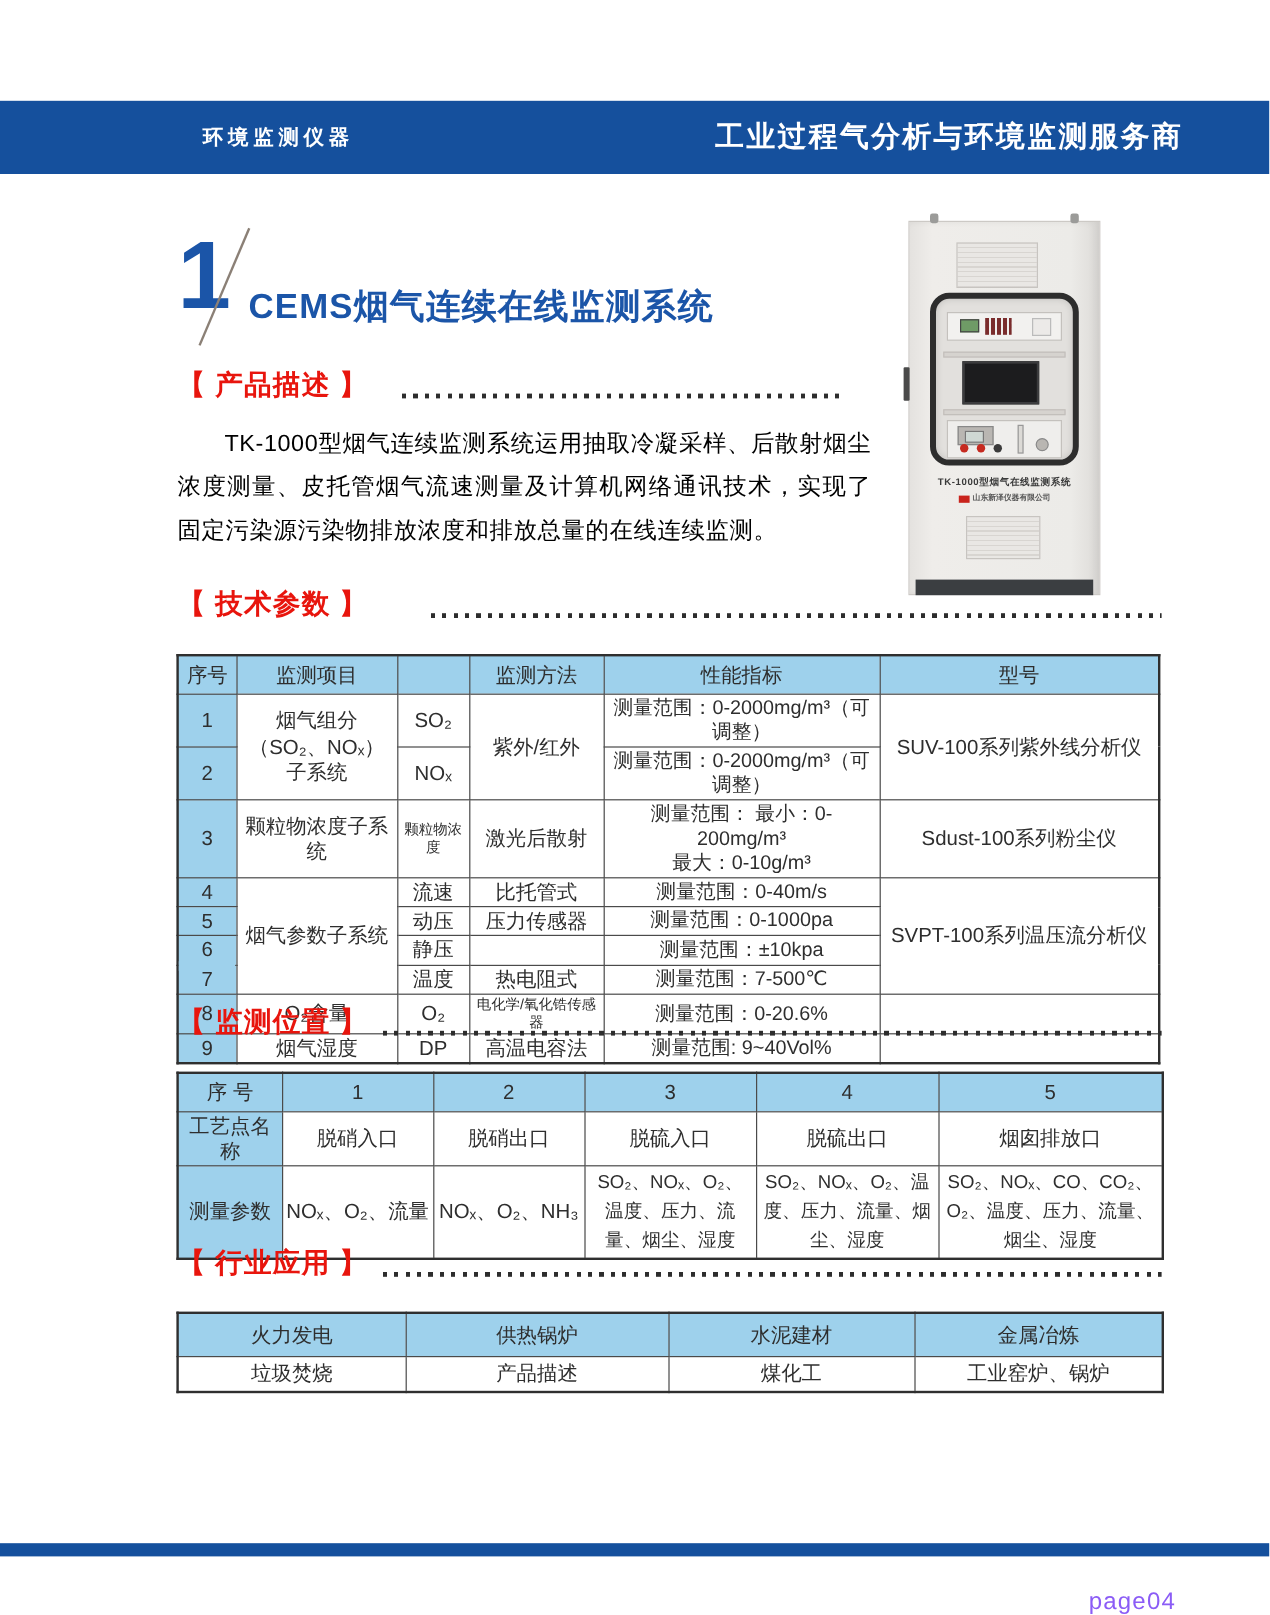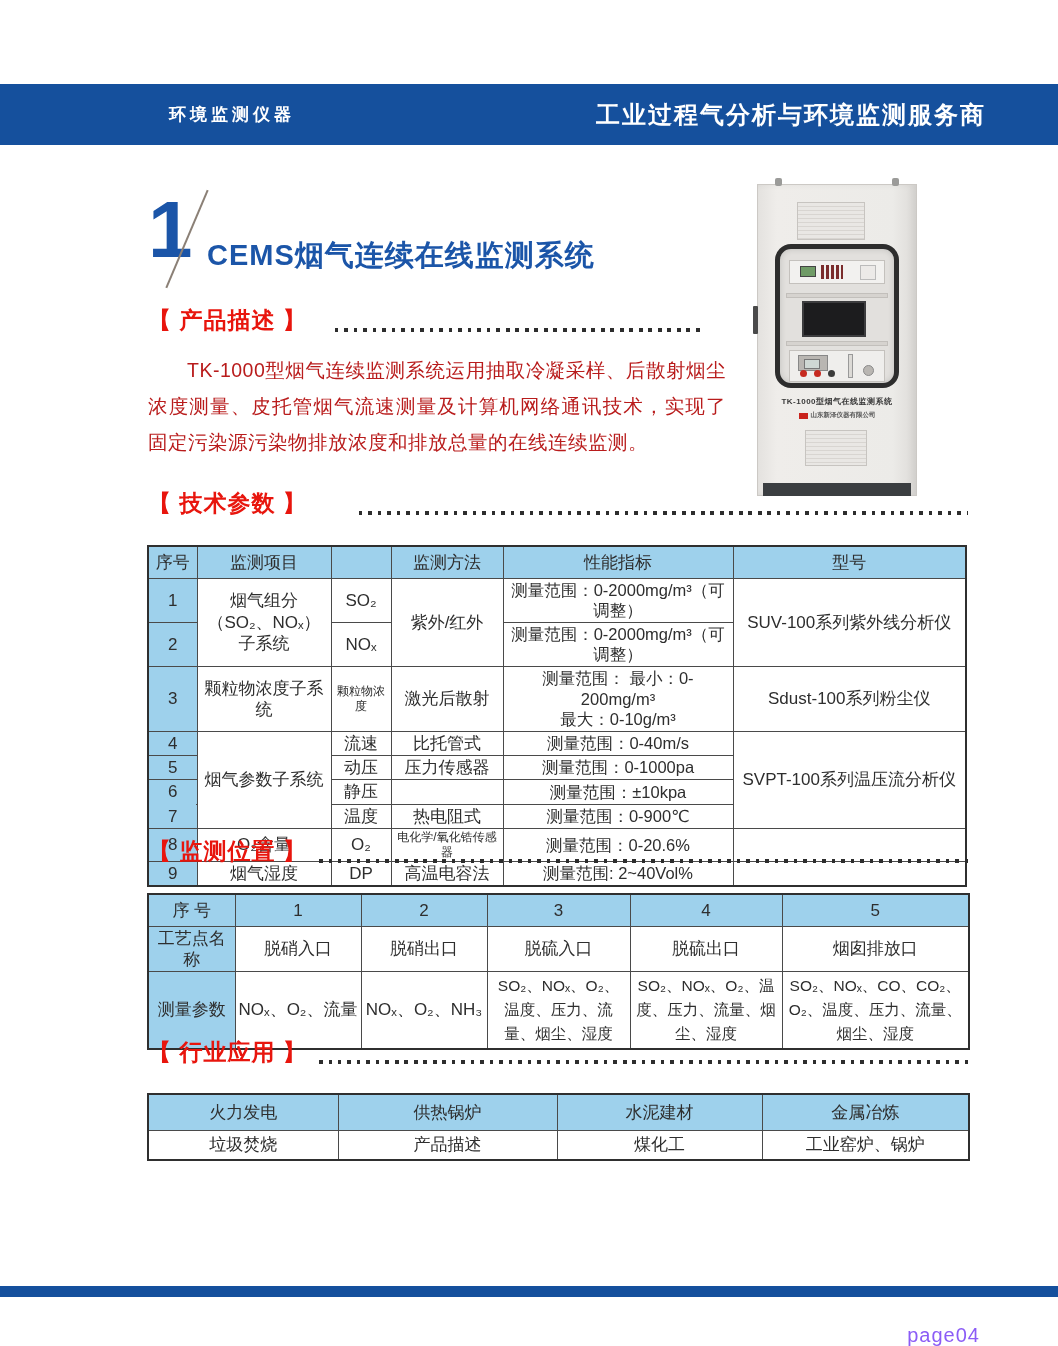--- a/index.html
+++ b/index.html
@@ -40,21 +40,21 @@
     flex:1; height:4px; margin-left:12px; margin-bottom:4px;
     background:repeating-linear-gradient(to right,#2d2d2d 0 3.5px,transparent 3.5px 9.5px);
   }
   .sec-desc { top:305px; width:556px;gap:16px; }
   .sec-tech { top:488px; width:820px;gap:40px; }
   .sec-pos  { top:836px; width:820px; }
   .sec-ind  { top:1037px; width:820px; }
   
   .desc-text {
     position:absolute; left:148px; top:352px; width:578px;
-    font-size:19.5px; line-height:36px; color:#b91c1c;
+    font-size:19.5px; line-height:36px; color:#000000;
     text-indent:2em; text-align:justify; letter-spacing:0.5px;
   }
   
   .cabinet { position:absolute; left:753px; top:178px; width:168px; height:318px; }
   .cab-body {
     position:absolute; left:4px; top:6px; right:4px; bottom:0;
     background:linear-gradient(to right,#e4e2df,#efedea 12%,#ecebe8 85%,#dddbd8);
     border:1px solid #ccc9c5; box-shadow:inset -4px 0 6px rgba(0,0,0,0.06);
   }
   .hook { position:absolute; top:0; width:7px; height:8px; background:#9b9b99; border-radius:2px; }
@@ -229,36 +229,36 @@
     <tr style="height:21px">
       <td class="blue">6</td>
       <td>静压</td>
       <td></td>
       <td class="perf">测量范围：±10kpa</td>
     </tr>
     <tr style="height:22px">
       <td class="blue">7</td>
       <td>温度</td>
       <td>热电阻式</td>
-      <td class="perf">测量范围：0-900℃</td>
+      <td class="perf">测量范围：7-500℃</td>
     </tr>
     <tr style="height:22px">
       <td class="blue">8</td>
       <td>O₂含量</td>
       <td>O₂</td>
       <td class="small">电化学/氧化锆传感器</td>
       <td class="perf">测量范围：0-20.6%</td>
       <td></td>
     </tr>
     <tr style="height:22px">
       <td class="blue">9</td>
       <td>烟气湿度</td>
       <td>DP</td>
       <td>高温电容法</td>
-      <td class="perf">测量范围: 2~40Vol%</td>
+      <td class="perf">测量范围: 9~40Vol%</td>
       <td></td>
     </tr>
   </tbody>
     </table>
   <div class="blue-sliver"></div>
 
   <div class="sec sec-pos">
     <span class="sec-title">【 监测位置 】</span>
     <span class="dots"></span>
   </div>

